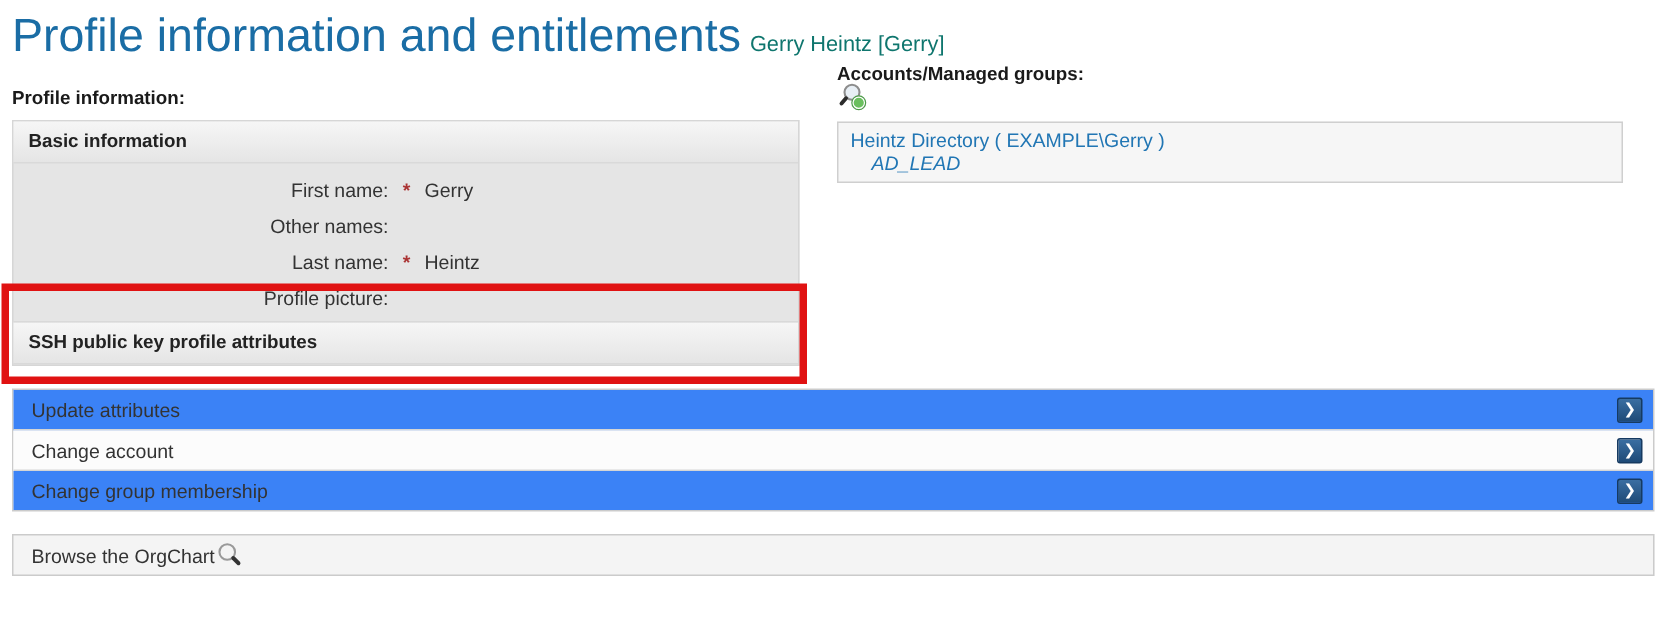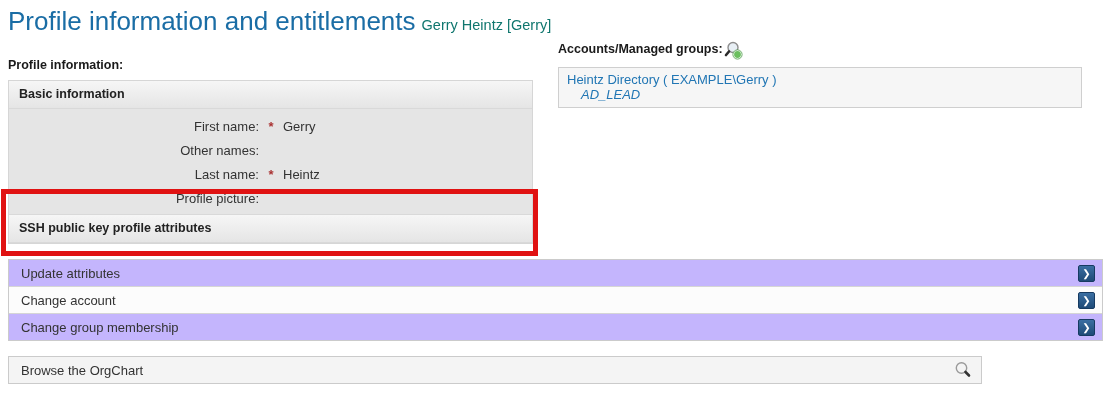--- a/index.html
+++ b/index.html
@@ -2,21 +2,21 @@
 <html><head>
 <meta charset="utf-8">
 <style>
   html,body{margin:0;padding:0;background:#fff;}
   .stage{
     position:relative;width:1115px;height:419px;background:#ffffff;
     font-family:"Liberation Sans","DejaVu Sans",sans-serif;color:#333;overflow:hidden;
   }
   
   .page-header{position:absolute;left:8px;top:6px;white-space:nowrap;}
-  .page-header h1{display:inline;font-size:26px;font-weight:400;color:#1a6da5;letter-spacing:0;}
+  .page-header h1{display:inline;font-size:31px;font-weight:400;color:#1a6da5;letter-spacing:0;}
   .page-header .subtitle{font-size:14.5px;color:#0f766e;margin-left:6px;margin-top:32px;}
   
   .col-label{font-size:12.5px;font-weight:bold;color:#1a1a1a;}
   
   .col-left{position:absolute;left:8px;top:58px;width:525px;}
   .panel{margin-top:8px;border:1px solid #d6d6d6;background:#e5e5e5;box-sizing:border-box;}
   .sec-header{
     height:27px;line-height:27px;padding:0 10px;
     background:linear-gradient(180deg,#f6f6f6,#e5e5e5);
     border-bottom:1px solid #d9d9d9;
@@ -30,48 +30,48 @@
   .frow .fvalue{color:#333;}
   .frow .fvalue a{color:#2176b4;text-decoration:none;}
   .ssh-rows{padding:7px 0 10px 0;}
   
   .red-box{
     position:absolute;left:1px;top:189px;width:537px;height:67px;
     border:5px solid #e01212;box-sizing:border-box;pointer-events:none;z-index:50;
   }
   
   .col-right{position:absolute;left:558px;top:42px;width:524px;}
-  .right-head{display:flex;justify-content:flex-start;align-items:flex-start;}
+  .right-head{display:flex;justify-content:flex-end;align-items:flex-start;flex-direction:column;}
   .right-head .icon-btn{margin-top:-2px;cursor:pointer;}
   .accounts-box{
     margin-top:7px;border:1px solid #cfcfcf;background:#f6f6f6;
     padding:4px 8px 5px 8px;box-sizing:border-box;min-height:34px;
   }
   .accounts-box a{display:block;font-size:13px;color:#2176b4;text-decoration:none;line-height:15px;}
   .accounts-box a.grp{font-style:italic;padding-left:14px;}
   
   .actions{position:absolute;left:8px;top:259px;width:1095px;border:1px solid #cbcbcb;box-sizing:border-box;}
   .action-bar{
     height:26px;display:flex;align-items:center;justify-content:space-between;
     padding:0 7px 0 12px;font-size:13px;color:#333;cursor:pointer;
-    border-bottom:1px solid #d5d5d5;background:#c4b5fd;
+    border-bottom:1px solid #d5d5d5;background:#3b82f6;
   }
   .action-bar:last-child{border-bottom:none;gap:48px;}
   .action-bar:nth-child(even){background:#fcfcfc;}
   .chev-btn{
     width:17px;height:17px;box-sizing:border-box;flex:0 0 auto;
     background:linear-gradient(180deg,#3a6ea2,#1e4a77);
     border:1px solid #163a61;border-radius:2px;
     color:#fff;font-size:10px;line-height:15px;text-align:center;font-weight:bold;
   }
   
   .orgchart-bar{
-    position:absolute;left:8px;top:356px;width:974px;height:28px;box-sizing:border-box;
+    position:absolute;left:8px;top:356px;width:1095px;height:28px;box-sizing:border-box;
     border:1px solid #cbcbcb;background:#f4f4f4;
-    display:flex;align-items:center;justify-content:space-between;
+    display:flex;align-items:center;justify-content:flex-start;
     padding:0 8px 0 12px;font-size:13px;color:#333;cursor:pointer;
   }
   .icon-btn{display:inline-block;width:20px;height:20px;}
 </style>
 </head>
 <body>
 
 <div class="stage">
 
   <div class="page-header">

